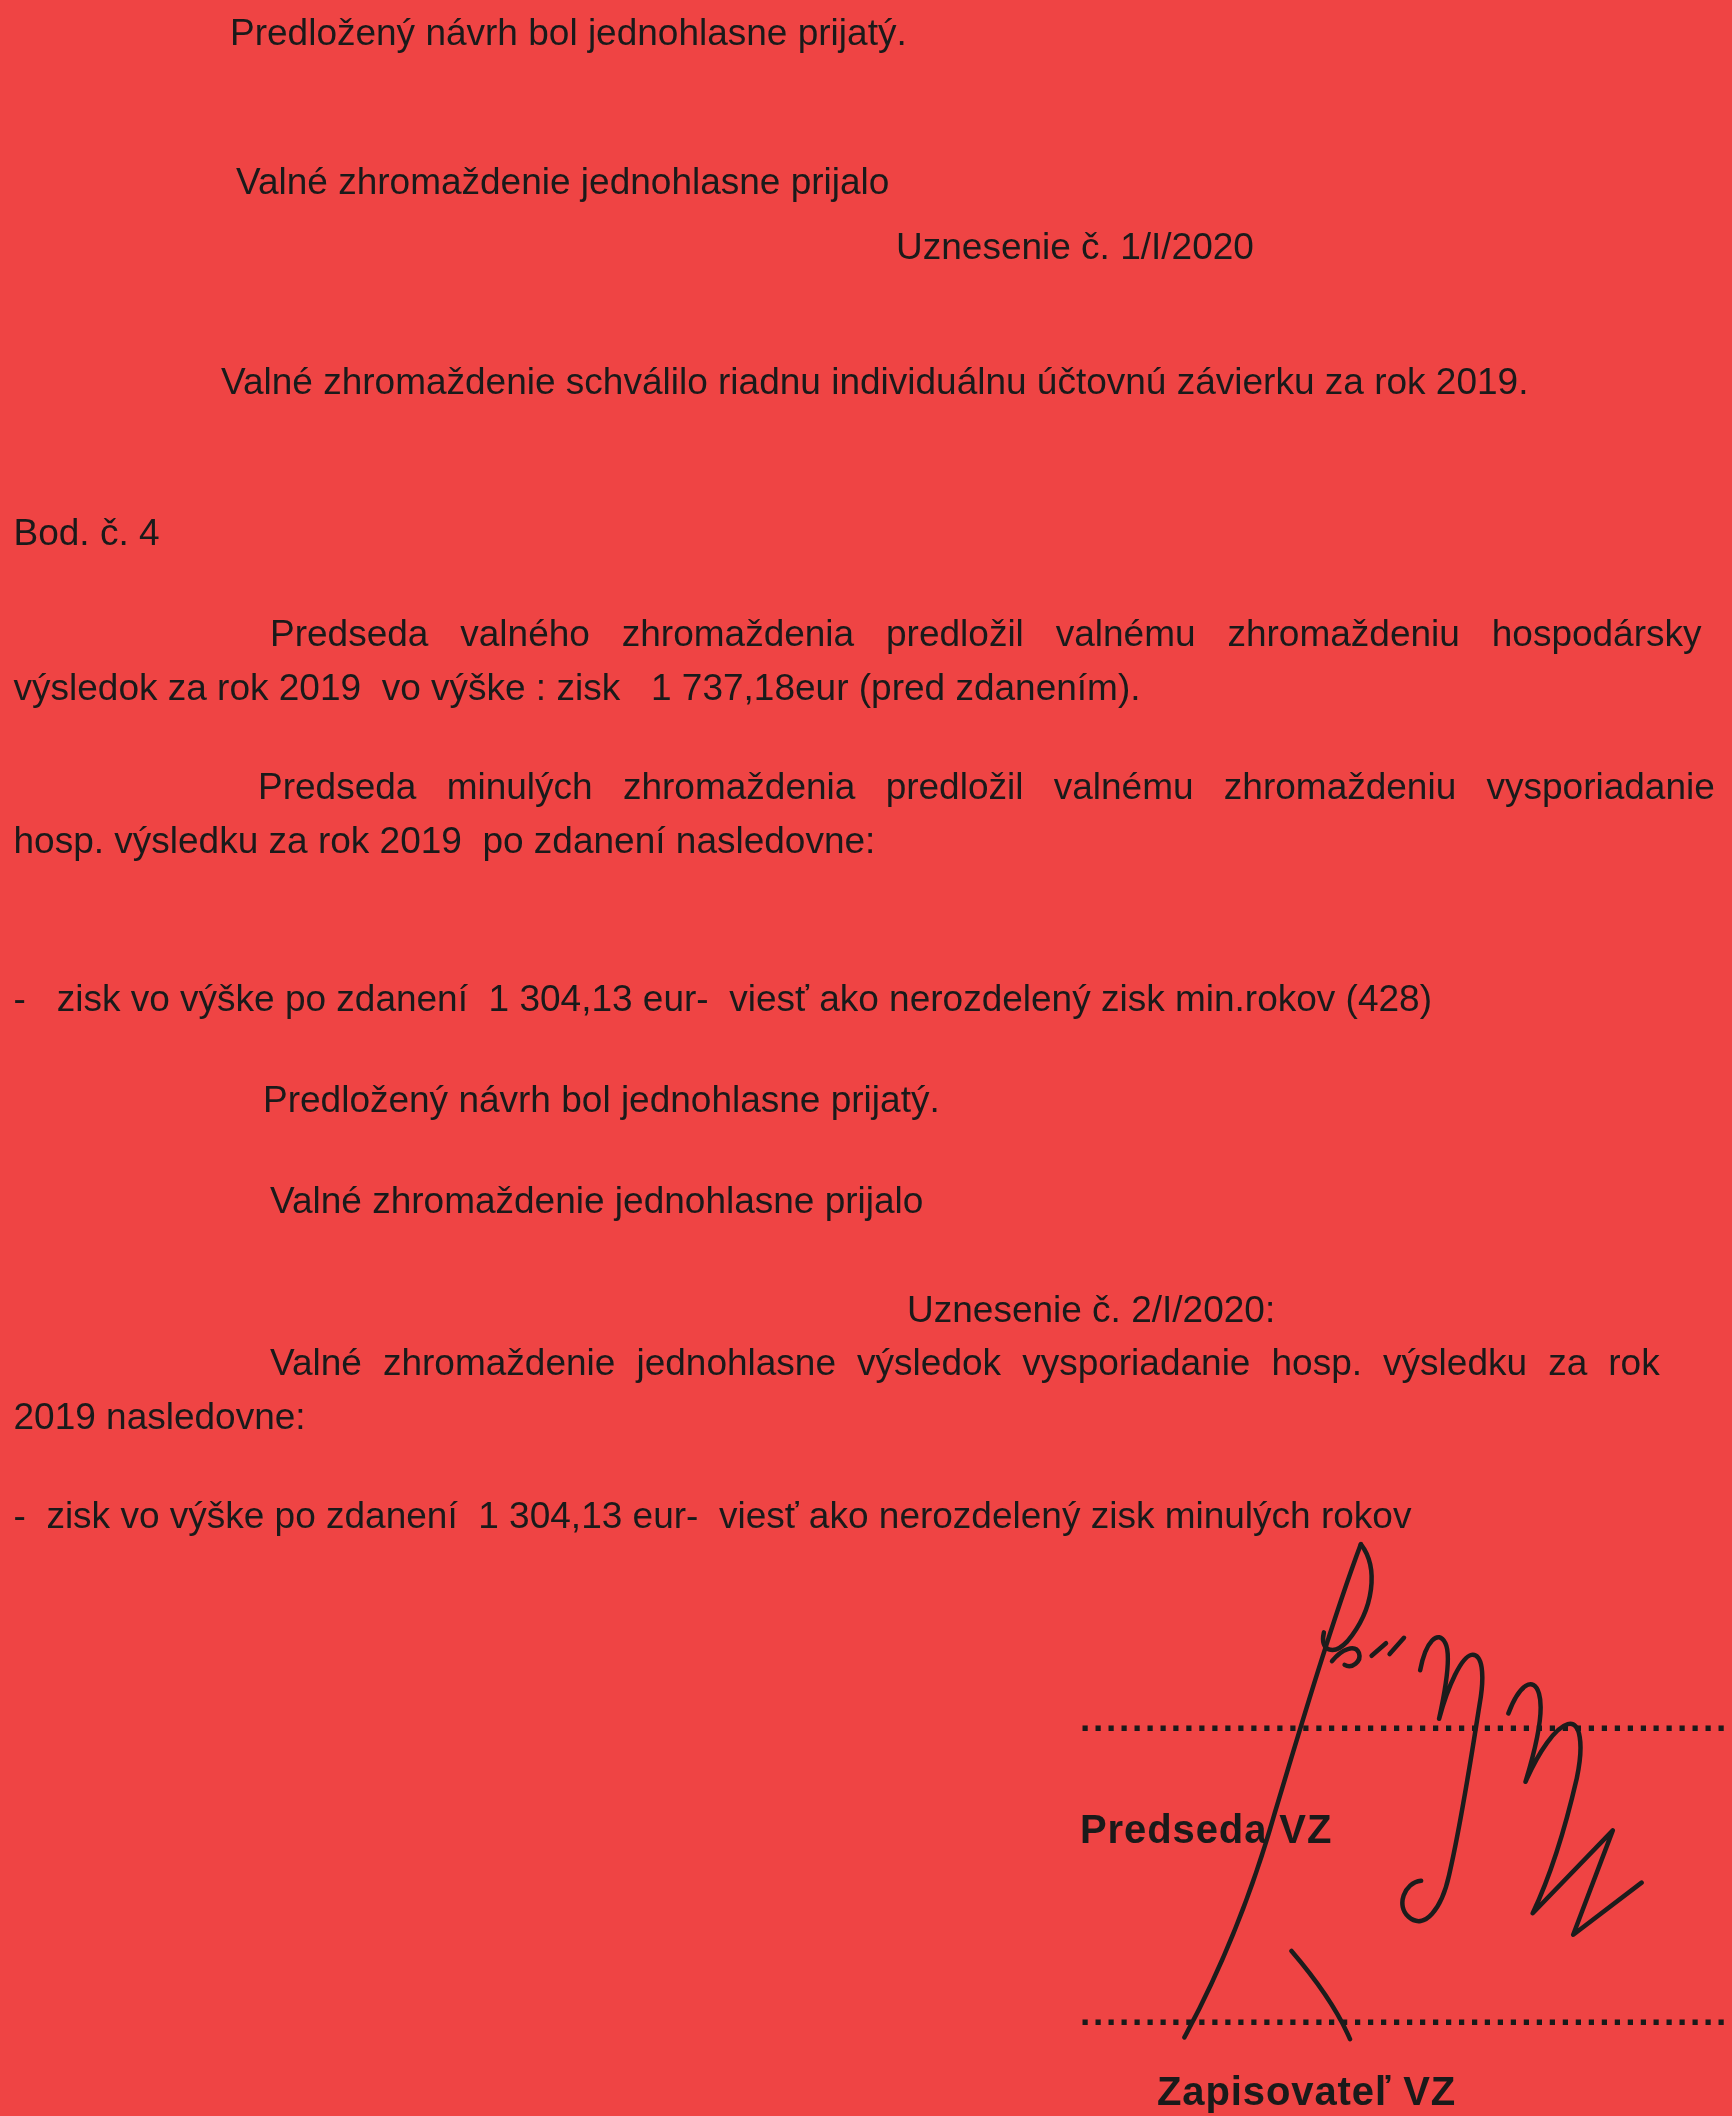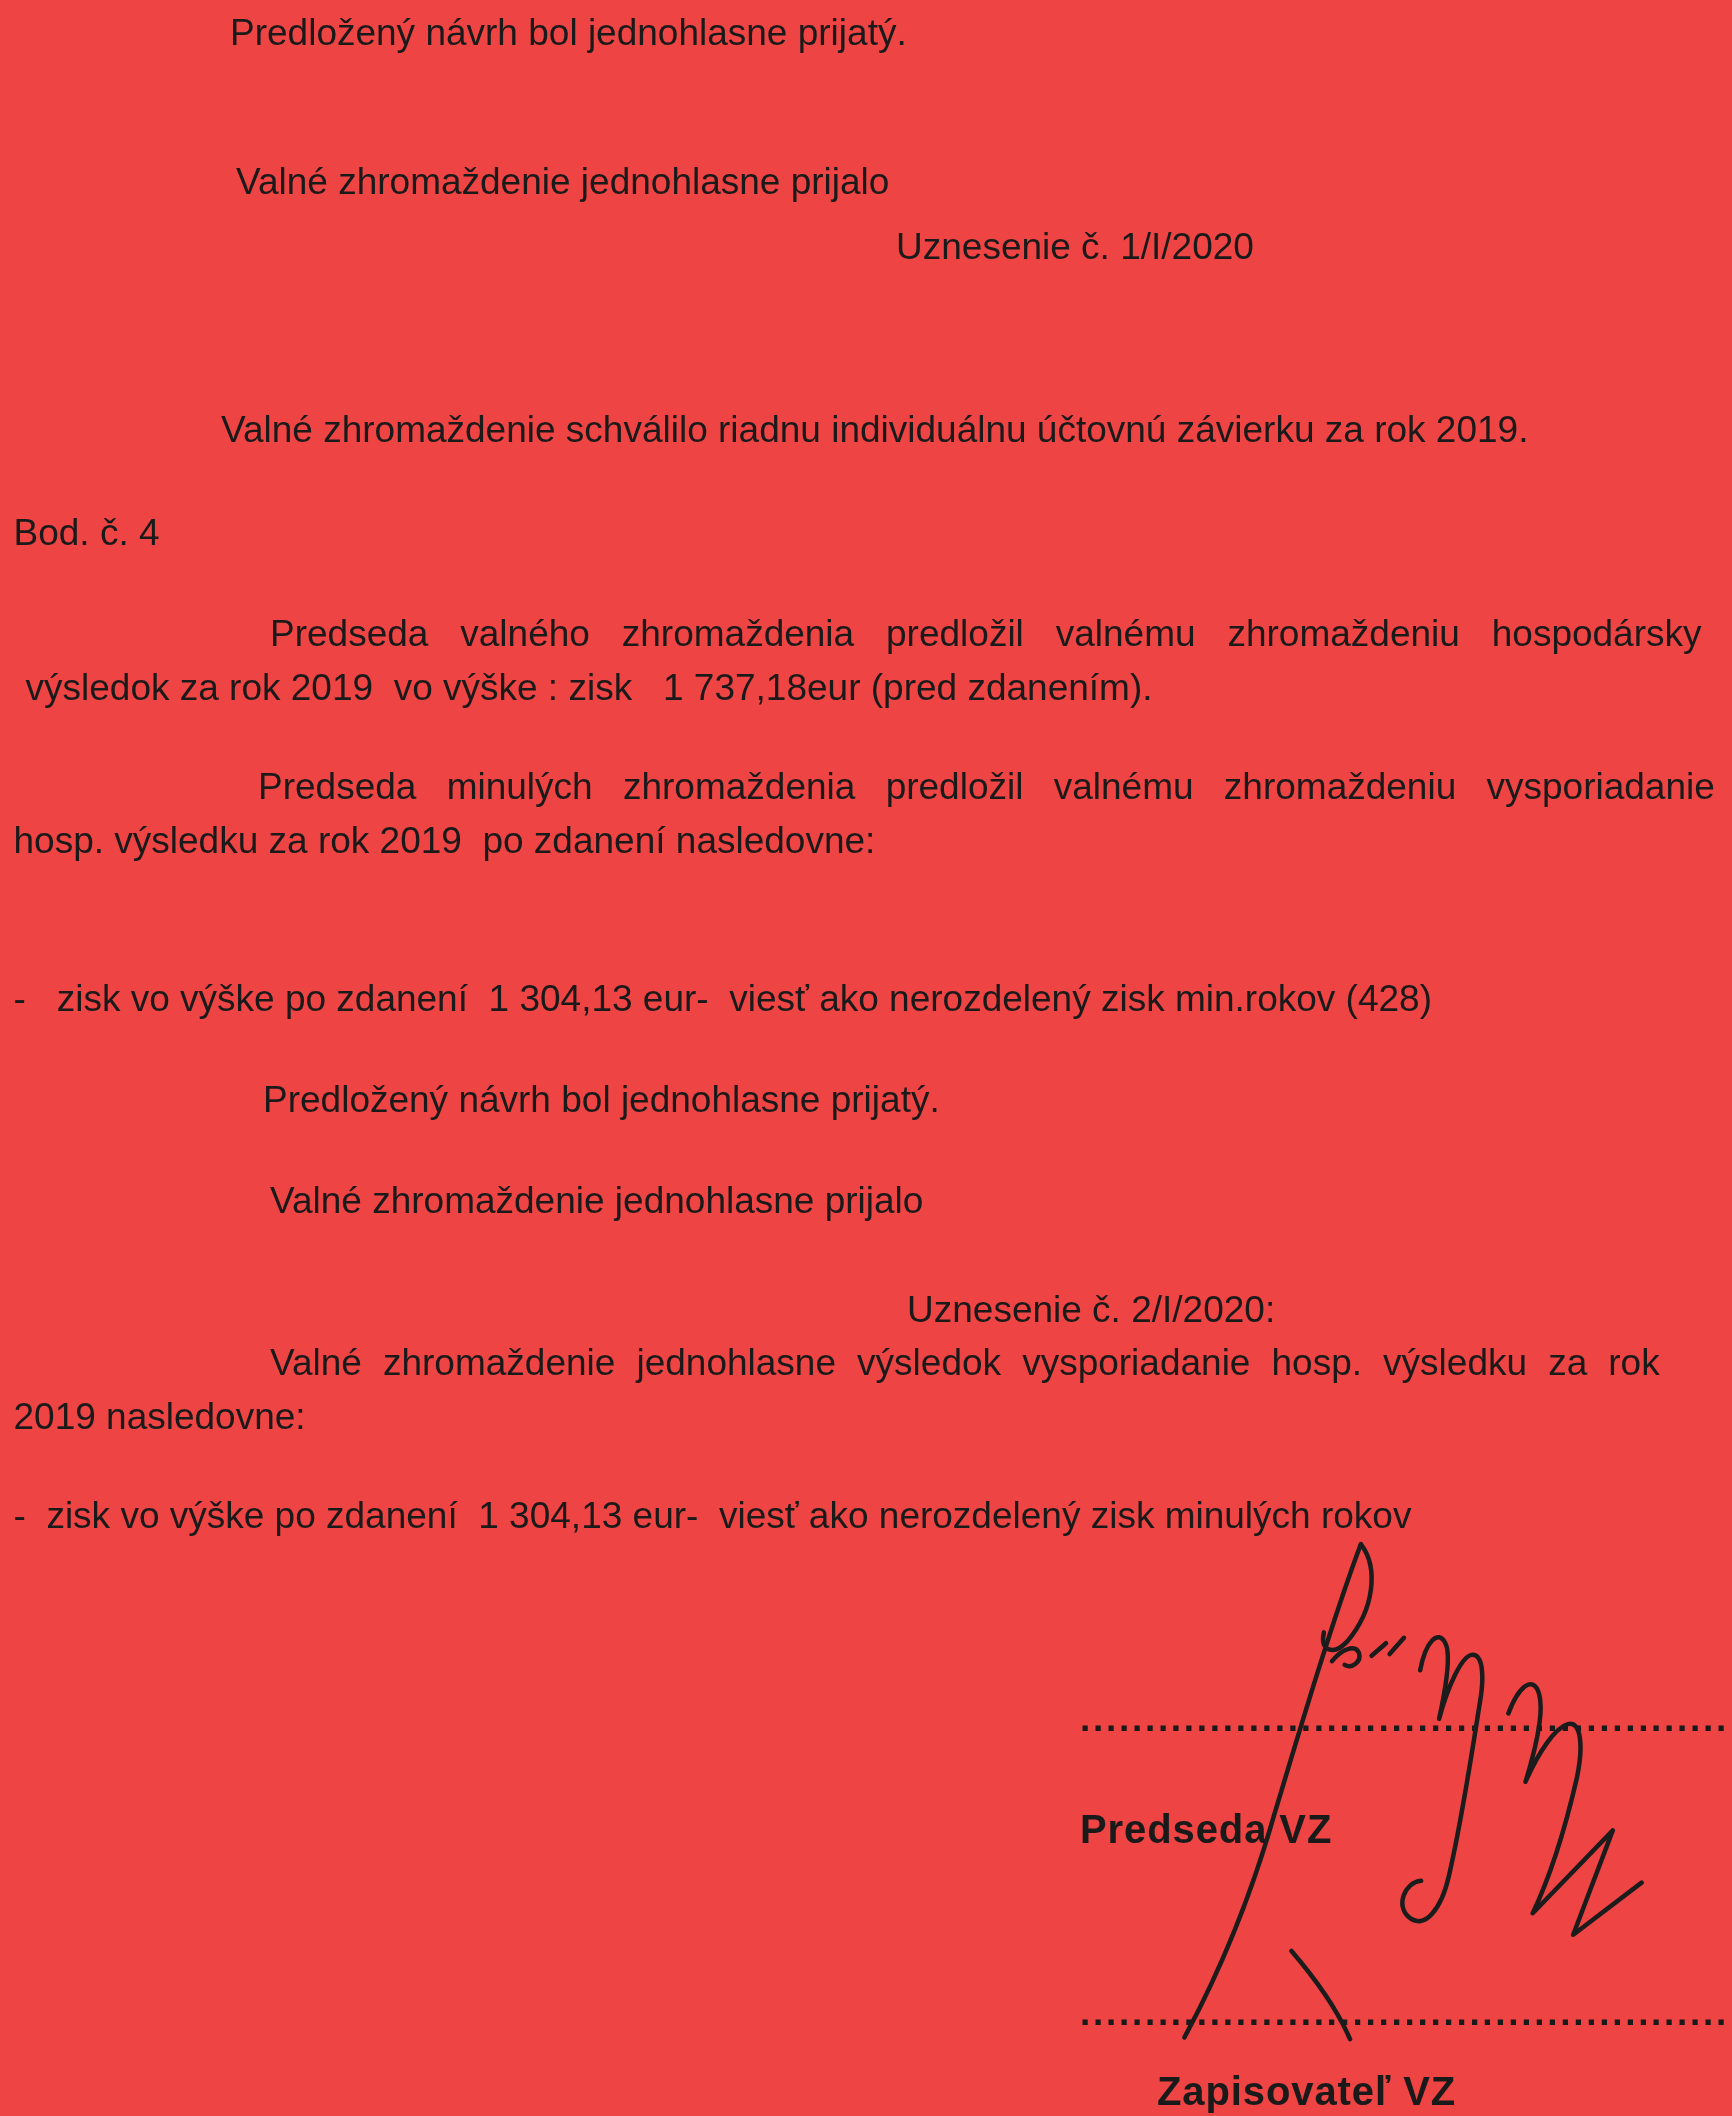--- a/index.html
+++ b/index.html
@@ -51,27 +51,27 @@
 <body>
 
 <div class="page">
 
   <p class="t" style="left:230px; top:10.8px;">Predložený návrh bol jednohlasne prijatý.</p>
 
   <p class="t" style="left:236px; top:160px;">Valné zhromaždenie jednohlasne prijalo</p>
 
   <p class="t" style="left:896px; top:225px;text-align:right;">Uznesenie č. 1/I/2020</p>
 
-  <p class="t" style="left:221px; top:360px;margin-top:48px;">Valné zhromaždenie schválilo riadnu individuálnu účtovnú závierku za rok 2019.</p>
+  <p class="t" style="left:221px; top:360px;">Valné zhromaždenie schválilo riadnu individuálnu účtovnú závierku za rok 2019.</p>
 
   <p class="t" style="left:13.5px; top:511px;">Bod. č. 4</p>
 
   <p class="t ws-wide-1" style="left:270px; top:612px;">Predseda valného zhromaždenia predložil valnému zhromaždeniu hospodársky</p>
 
-  <p class="t" style="left:13.5px; top:666px;margin-left:12px;">výsledok za rok 2019  vo výške : zisk   1 737,18eur (pred zdanením).</p>
+  <p class="t" style="left:13.5px; top:666px;">výsledok za rok 2019  vo výške : zisk   1 737,18eur (pred zdanením).</p>
 
   <p class="t ws-wide-2" style="left:258px; top:765px;">Predseda minulých zhromaždenia predložil valnému zhromaždeniu vysporiadanie</p>
 
   <p class="t" style="left:13.5px; top:819px;text-align:center;">hosp. výsledku za rok 2019  po zdanení nasledovne:</p>
 
   <p class="t" style="left:13.5px; top:977px;">-   zisk vo výške po zdanení  1 304,13 eur-  viesť ako nerozdelený zisk min.rokov (428)</p>
 
   <p class="t" style="left:263px; top:1078px;">Predložený návrh bol jednohlasne prijatý.</p>
 
   <p class="t" style="left:270px; top:1179px;">Valné zhromaždenie jednohlasne prijalo</p>

